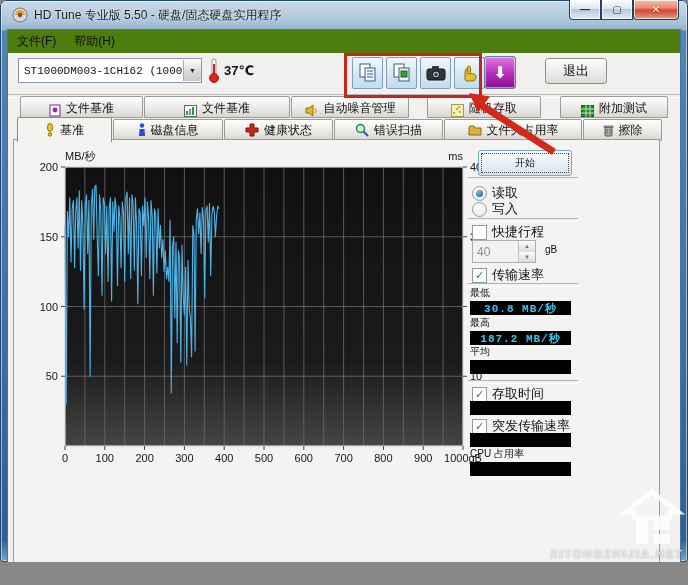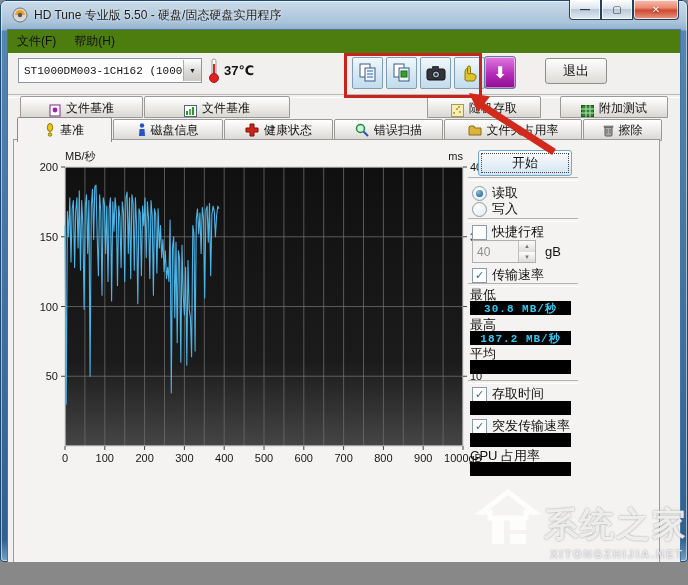--- a/index.html
+++ b/index.html
@@ -43,23 +43,23 @@
        background:linear-gradient(#ffffff,#eceae7 55%,#d9d7d2);display:flex;align-items:center;justify-content:center;gap:5px;font-size:12px;white-space:nowrap;}
   .tab.r1{top:66px;align-items:flex-end;}
   .tab.r2{top:89px;height:20px;}
   .tab.active{top:87px;height:24px;background:#f4f3f1;border-color:#8a8a8a;border-bottom:none;z-index:5;}
   .page{position:absolute;left:5px;top:109px;width:645px;height:424px;background:#f4f3f1;border:1px solid #9b9b98;}
   
   .chartbox{position:absolute;left:22px;top:113px;width:462px;height:324px;}
   
   .startbtn{position:absolute;left:470px;top:120px;width:92px;height:24px;border:1px solid #70a8d0;border-radius:3px;
         background:linear-gradient(#fbfdfe,#e8f1f8 50%,#d3e4f1);display:flex;align-items:center;justify-content:center;
-        font-size:13px;outline:1px dotted #444;outline-offset:-4px;}
+        font-size:10px;outline:1px dotted #444;outline-offset:-4px;}
   .psep{position:absolute;left:460px;width:110px;height:2px;border-top:1px solid #b4b3af;border-bottom:1px solid #fff;}
-  .plabel{position:absolute;left:462px;font-size:13px;white-space:nowrap;}
+  .plabel{position:absolute;left:462px;font-size:10px;white-space:nowrap;}
   .ctrl-row{position:absolute;left:464px;display:flex;align-items:center;gap:5px;font-size:13px;white-space:nowrap;}
   .radio{width:13px;height:13px;border-radius:50%;border:1px solid #8a9cab;background:radial-gradient(circle at 35% 30%,#fff,#dfe8ee);display:inline-block;position:relative;}
   .radio.sel::after{content:"";position:absolute;left:3px;top:3px;width:7px;height:7px;border-radius:50%;
         background:radial-gradient(circle at 35% 30%,#7fc0e8,#1f4e79);}
   .cb{width:13px;height:13px;border:1px solid #8a9cab;background:#fff;display:flex;align-items:center;justify-content:center;
       font-size:11px;font-weight:bold;color:#3a62a5;line-height:1;}
   .spin{position:absolute;left:464px;top:210px;width:62px;height:21px;border:1px solid #b0afac;background:#f3f2f0;display:flex;}
   .spin .val{flex:1;display:flex;align-items:center;padding-left:4px;color:#8f8e8b;font-size:12px;}
   .spin .arrows{width:16px;display:flex;flex-direction:column;border-left:1px solid #c0bfbc;}
   .spin .arrows span{flex:1;display:flex;align-items:center;justify-content:center;font-size:6px;color:#777;background:linear-gradient(#fcfcfc,#dedddb);}
@@ -171,20 +171,27 @@
       <span>文件基准</span>
     </div>
     <div class="tab r1" style="left:136px;width:144px">
       <span class="icon"><svg width="13" height="12">
             <rect x="0.5" y="0.5" width="12" height="11" fill="#fff" stroke="#567"></rect>
             <rect x="2" y="6" width="2" height="4" fill="#2a9a2a"></rect>
             <rect x="5" y="4" width="2" height="6" fill="#49b849"></rect>
             <rect x="8" y="2" width="2" height="8" fill="#2a9a2a"></rect>
           </svg></span>
       <span>文件基准</span>
+    </div>
+    <div class="tab r1" style="left:283px;width:116px">
+      <span class="icon"><svg width="14" height="13">
+            <polygon points="1,4 4,4 8,1 8,12 4,9 1,9" fill="#e8b818" stroke="#95700d"></polygon>
+            <path d="M10 4 Q12 6.5 10 9" fill="none" stroke="#e8b818" stroke-width="1.5"></path>
+          </svg></span>
+      <span>自动噪音管理</span>
     </div>
     <div class="tab r1" style="left:419px;width:112px">
       <span class="icon"><svg width="13" height="13">
             <rect x="0.5" y="0.5" width="12" height="12" fill="#f6eeb4" stroke="#a89a50"></rect>
             <circle cx="3" cy="9" r="1" fill="#b09020"></circle>
             <circle cx="6" cy="5" r="1" fill="#b09020"></circle>
             <circle cx="9" cy="8" r="1" fill="#b09020"></circle>
             <circle cx="8" cy="3" r="1" fill="#b09020"></circle>
           </svg></span>
       <span>随机存取</span>
@@ -388,18 +395,17 @@
   <div class="watermark">
     <div class="wm-row">
       <span class="icon" style="opacity:.85">
         <svg width="72" height="66">
             <path d="M10 30 L36 10 L62 30 L54 30 L54 36 L18 36 L18 30 Z" fill="none" stroke="#fff" stroke-width="5"></path>
             <rect x="20" y="38" width="12" height="24" fill="#fff"></rect>
             <rect x="38" y="38" width="16" height="10" fill="#fff"></rect>
             <rect x="38" y="52" width="16" height="10" fill="#fff"></rect>
           </svg>
       </span>
-      <span class="wm-title">系统之家</span>
     </div>
     <div class="wm-sub">XITONGZHIJIA.NET</div>
   </div>
 
 </div>
 
 </body></html>

